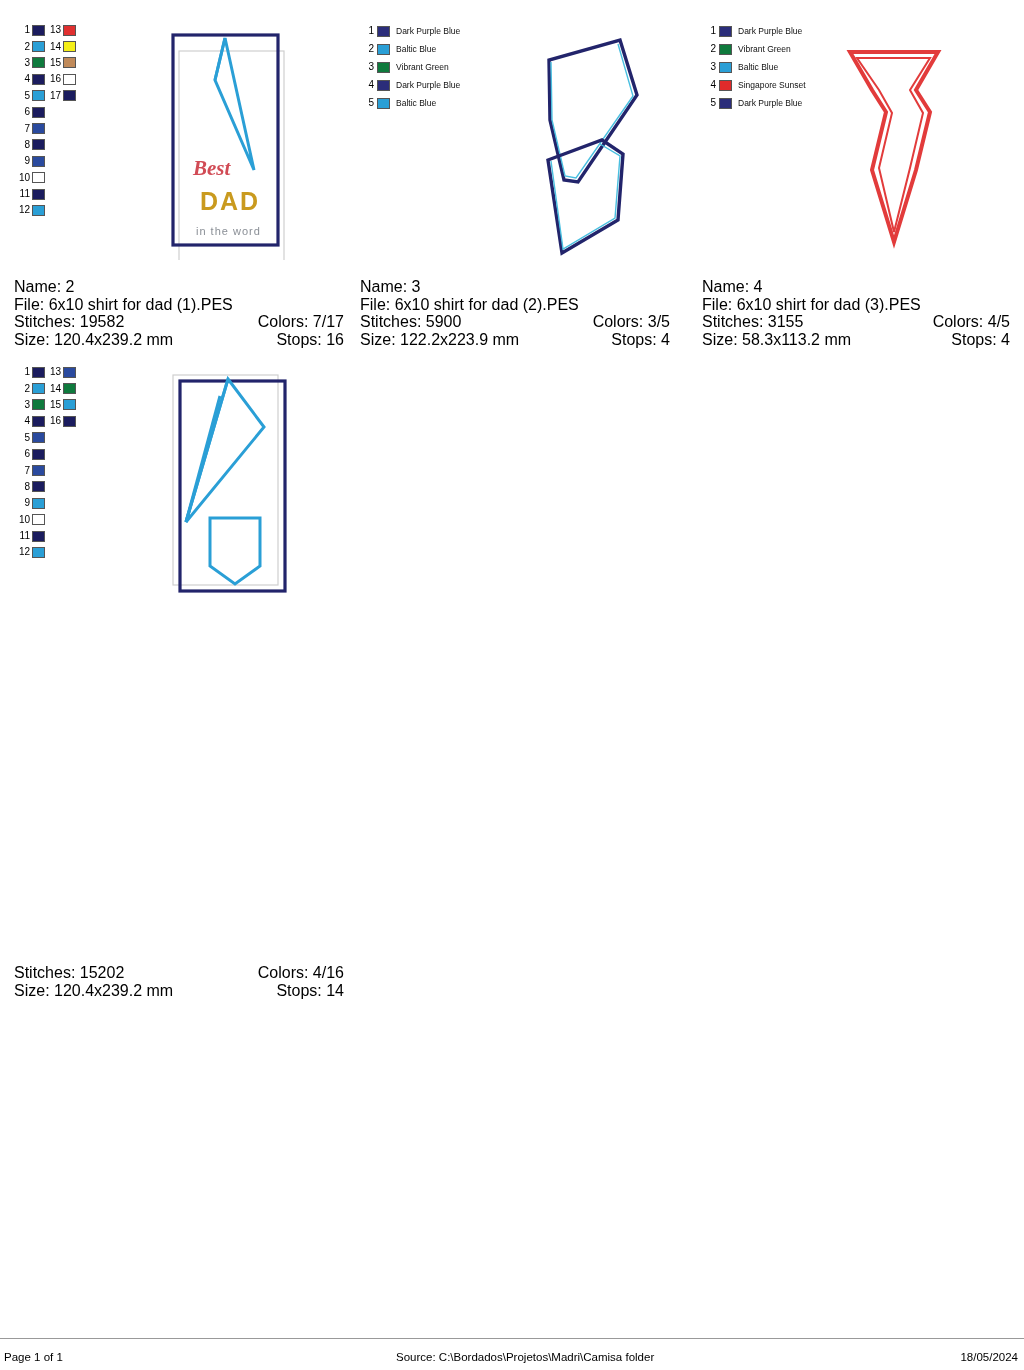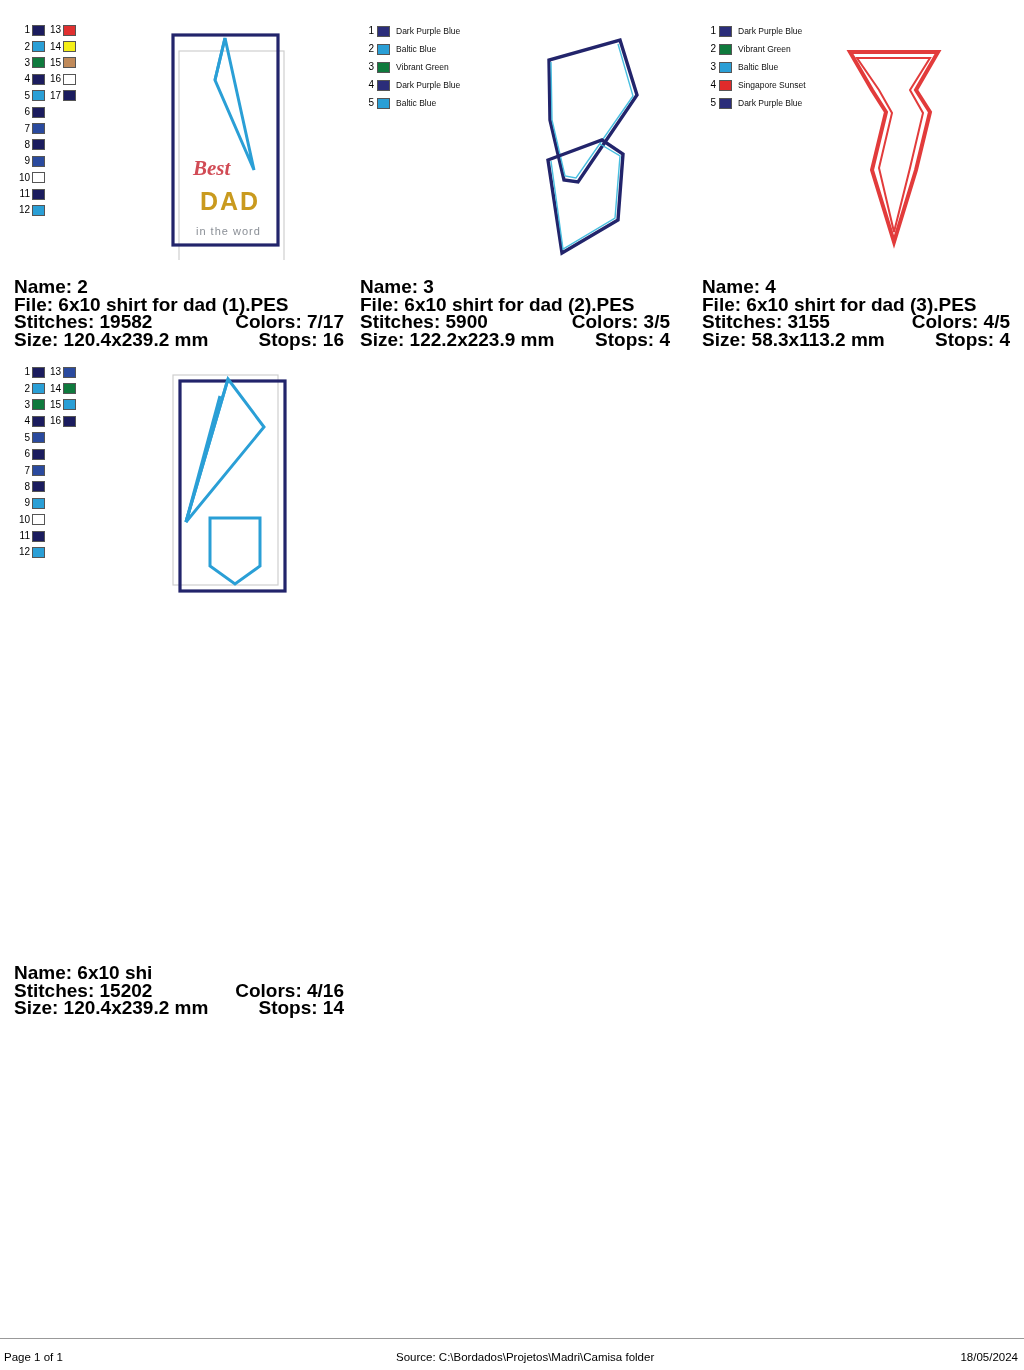--- a/index.html
+++ b/index.html
@@ -90,22 +90,22 @@
     line-height: 9px;
     color: #111;
     white-space: nowrap;
   }
   .artwork {
     position: absolute;
   }
   
   .info {
     position: absolute;
-    font-size: 19px;
-    font-weight: bold;
+    font-size: 16px;
+    font-weight: normal;
     line-height: 17.5px;
     white-space: nowrap;
   }
   .info .row {
     position: relative;
     height: 17.5px;
   }
   .info .right {
     position: absolute;
     right: 0;
@@ -419,21 +419,20 @@
           <rect x="12" y="9" width="105" height="210" fill="none" stroke="#22246b" stroke-width="3.2"></rect>
           <polygon points="60,7 96,55 18,150" fill="none" stroke="#2a9fd6" stroke-width="3"></polygon>
           <line x1="60" y1="7" x2="18" y2="150" stroke="#2a9fd6" stroke-width="3"></line>
           <line x1="52" y1="24" x2="18" y2="150" stroke="#2a9fd6" stroke-width="3"></line>
           <polygon points="42,146 92,146 92,194 67,212 42,194" fill="none" stroke="#2a9fd6" stroke-width="3"></polygon>
         </svg>
       </div>
     </div>
 
     <div class="info" style="top:600px; left:0; width:330px;">
-      <div class="row"><span>Name: 6x10 shi</span></div>
       <div class="row"><span>Stitches: 15202</span><span class="right">Colors: 4/16</span></div>
       <div class="row"><span>Size: 120.4x239.2 mm</span><span class="right">Stops: 14</span></div>
     </div>
   </div>
 
   <div class="footer-rule"></div>
   <div class="footer">
     <span class="left">Page 1 of 1</span>
     <span class="center">Source: C:\Bordados\Projetos\Madri\Camisa folder</span>
     <span class="right">18/05/2024</span>

